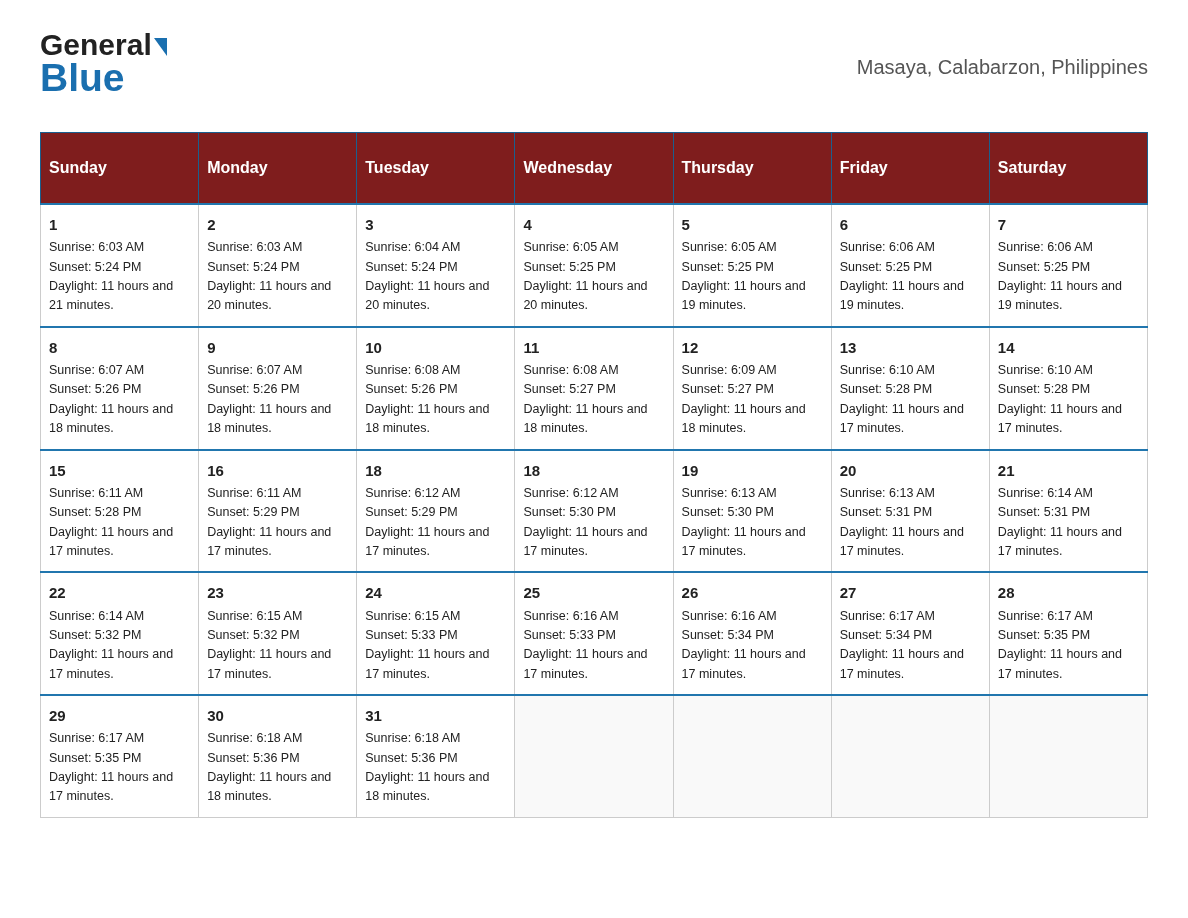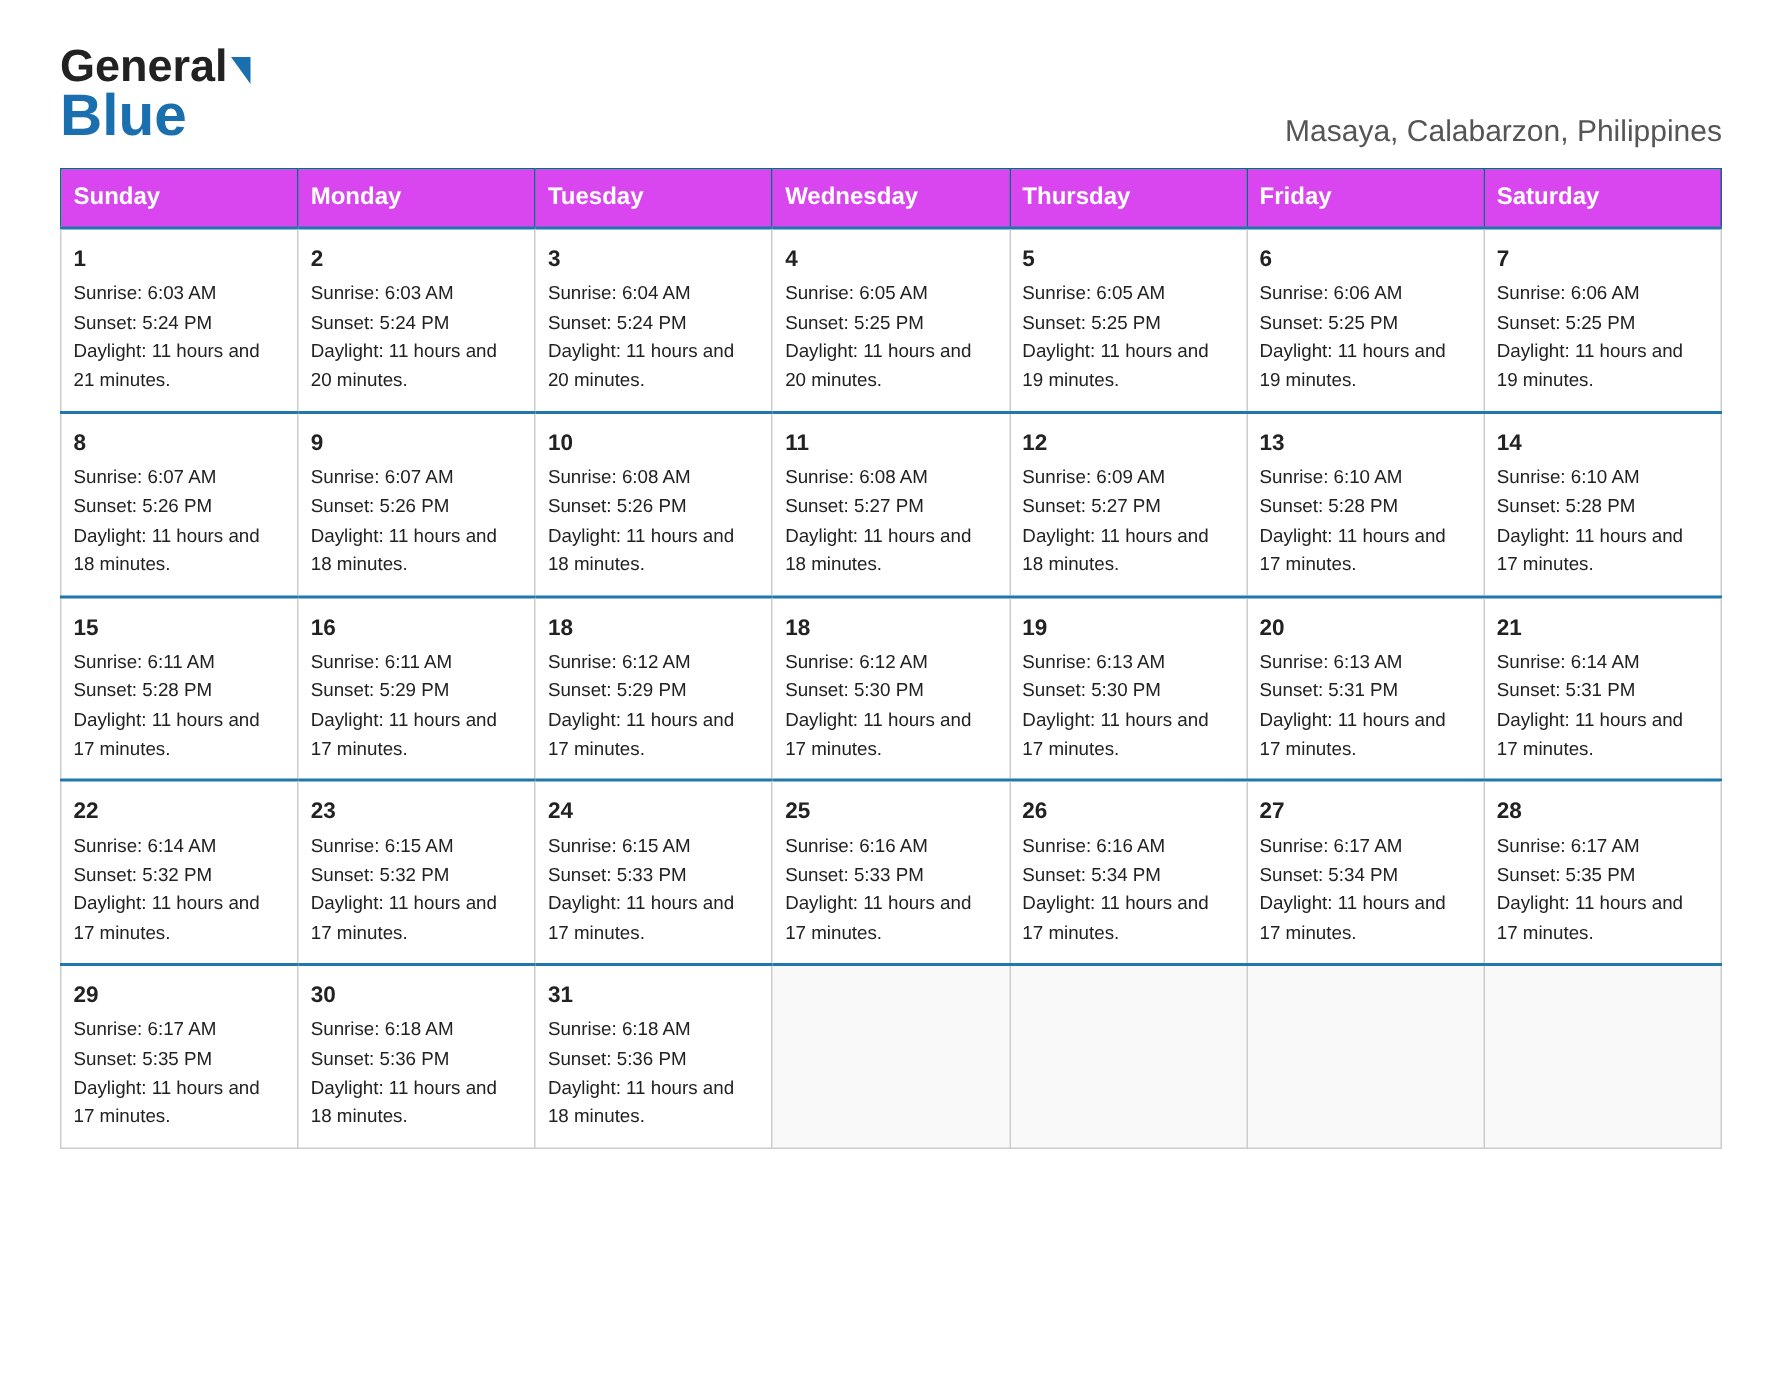--- a/index.html
+++ b/index.html
@@ -7,22 +7,22 @@
       font-family: Arial, sans-serif;
       background: #fff;
       color: #222;
       width: 1188px;
       min-height: 918px;
       padding: 30px 40px;
     }
     #header {
       display: flex;
       justify-content: space-between;
-      align-items: flex-end;
-      margin-bottom: 12px;
+      align-items: center;
+      margin-bottom: 32px;
     }
     #logo {
       display: flex;
       flex-direction: column;
       align-items: flex-start;
     }
     #title-block {
       text-align: right;
     }
     #month-year {
@@ -35,25 +35,25 @@
       font-size: 20px;
       color: #555;
       margin-top: 4px;
     }
     table {
       width: 100%;
       border-collapse: collapse;
       table-layout: fixed;
     }
     thead tr th {
-      background: #d946ef;
+      background: #7f1d1d;
       color: #fff;
       font-size: 16px;
       font-weight: bold;
-      padding: 10px 8px;
+      padding: 26px 8px;
       text-align: left;
       border: 1px solid #1a5f8e;
     }
     tbody tr td {
       vertical-align: top;
       padding: 8px 8px 10px 8px;
       border: 1px solid #ccc;
       border-top: 2px solid #2176ae;
       font-size: 12.5px;
       line-height: 1.55;

